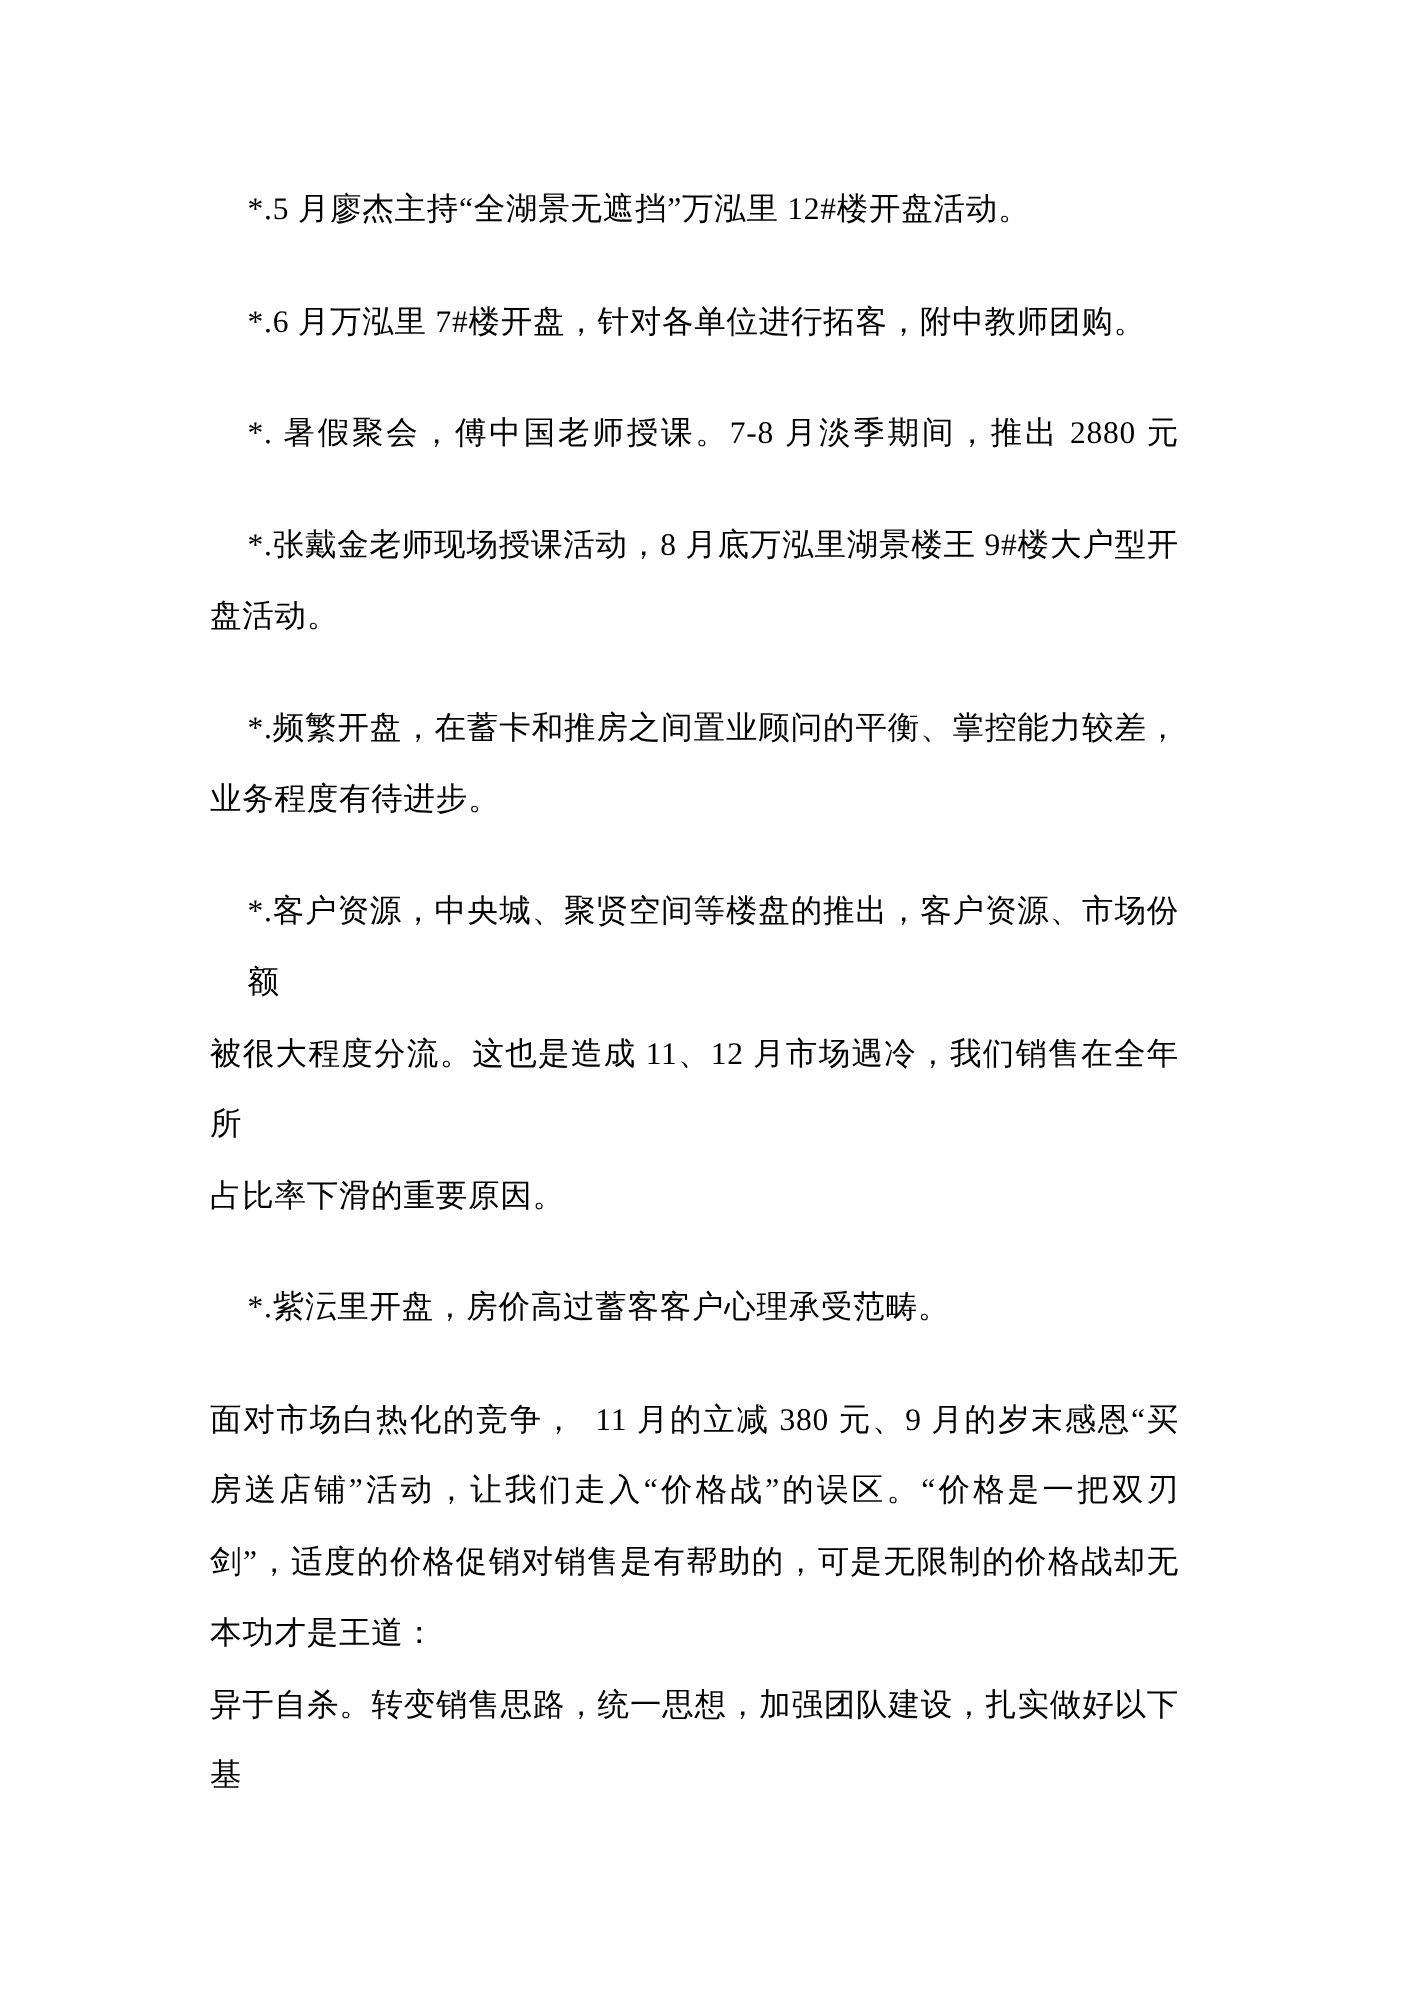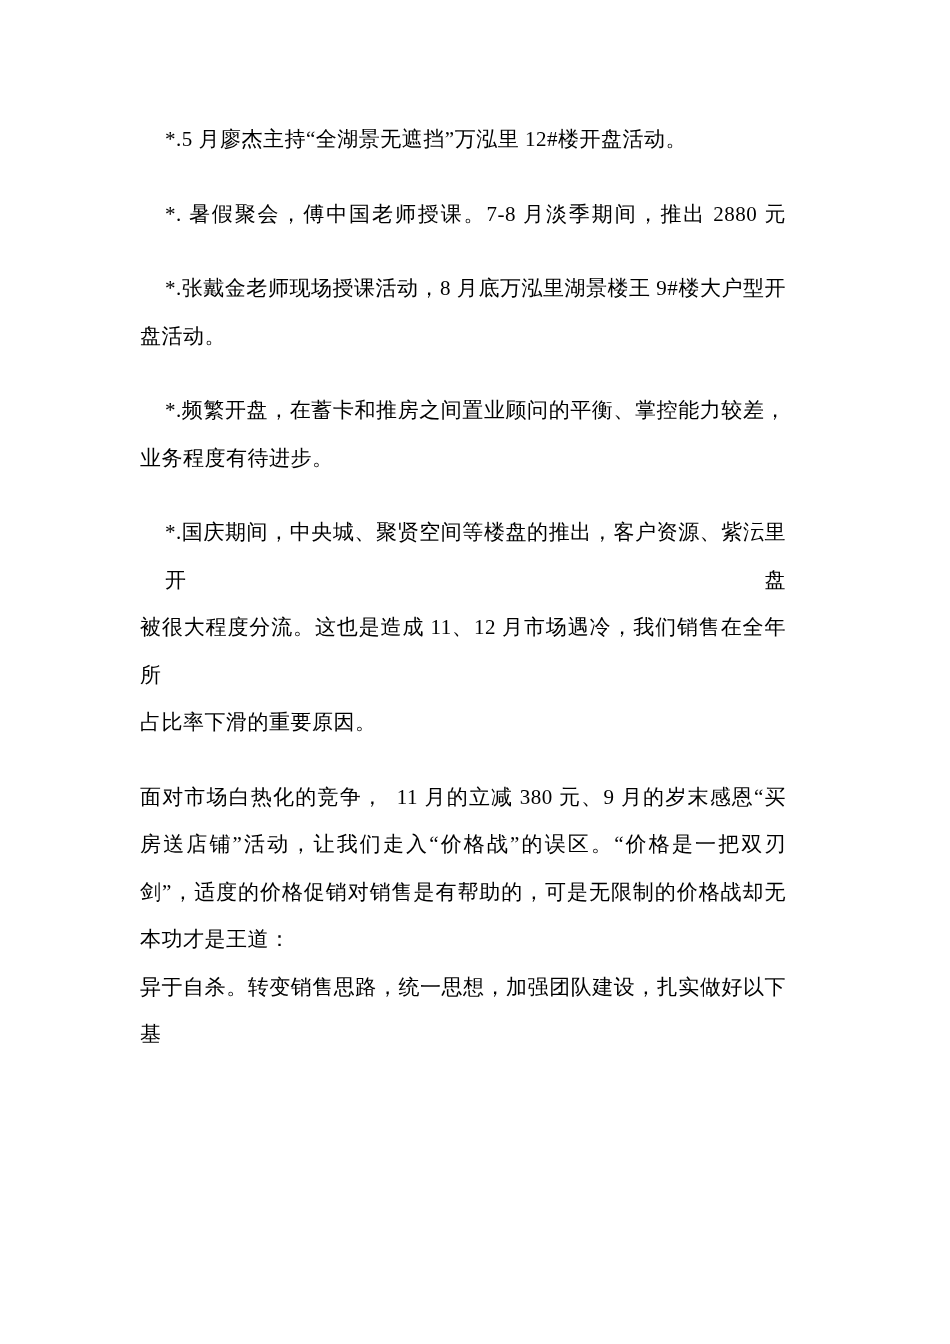--- a/index.html
+++ b/index.html
@@ -44,34 +44,40 @@
   }
 </style>
 </head>
 <body>
 
 <div class="page">
     <div class="para indent" data-role="bullet">
       <div class="line last">*.5 月廖杰主持“全湖景无遮挡”万泓里 12#楼开盘活动。</div>
     </div>
     <div class="para indent" data-role="bullet">
+      <div class="line last">*.6 月万泓里 7#楼开盘，针对各单位进行拓客，附中教师团购。</div>
+    </div>
+    <div class="para indent" data-role="bullet">
       <div class="line">*. 暑假聚会，傅中国老师授课。7-8 月淡季期间，推出 2880 元</div>
     </div>
     <div class="para indent" data-role="bullet">
       <div class="line">*.张戴金老师现场授课活动，8 月底万泓里湖景楼王 9#楼大户型开</div>
       <div class="line last">盘活动。</div>
     </div>
     <div class="para indent" data-role="bullet">
       <div class="line">*.频繁开盘，在蓄卡和推房之间置业顾问的平衡、掌控能力较差，</div>
       <div class="line last">业务程度有待进步。</div>
     </div>
     <div class="para indent" data-role="bullet">
-      <div class="line">*.国庆期间，中央城、聚贤空间等楼盘的推出，客户资源、紫沄里开盘</div>
+      <div class="line">*.客户资源，中央城、聚贤空间等楼盘的推出，客户资源、市场份额</div>
       <div class="line">被很大程度分流。这也是造成 11、12 月市场遇冷，我们销售在全年所</div>
       <div class="line last">占比率下滑的重要原因。</div>
+    </div>
+    <div class="para indent" data-role="bullet">
+      <div class="line last">*.紫沄里开盘，房价高过蓄客客户心理承受范畴。</div>
     </div>
     <div class="para" data-role="body">
       <div class="line">面对市场白热化的竞争，  11 月的立减 380 元、9 月的岁末感恩“买</div>
       <div class="line">房送店铺”活动，让我们走入“价格战”的误区。“价格是一把双刃</div>
       <div class="line">剑”，适度的价格促销对销售是有帮助的，可是无限制的价格战却无</div>
       <div class="line last">本功才是王道：</div>
       <div class="line">异于自杀。转变销售思路，统一思想，加强团队建设，扎实做好以下基</div>
     </div>
   </div>
 

